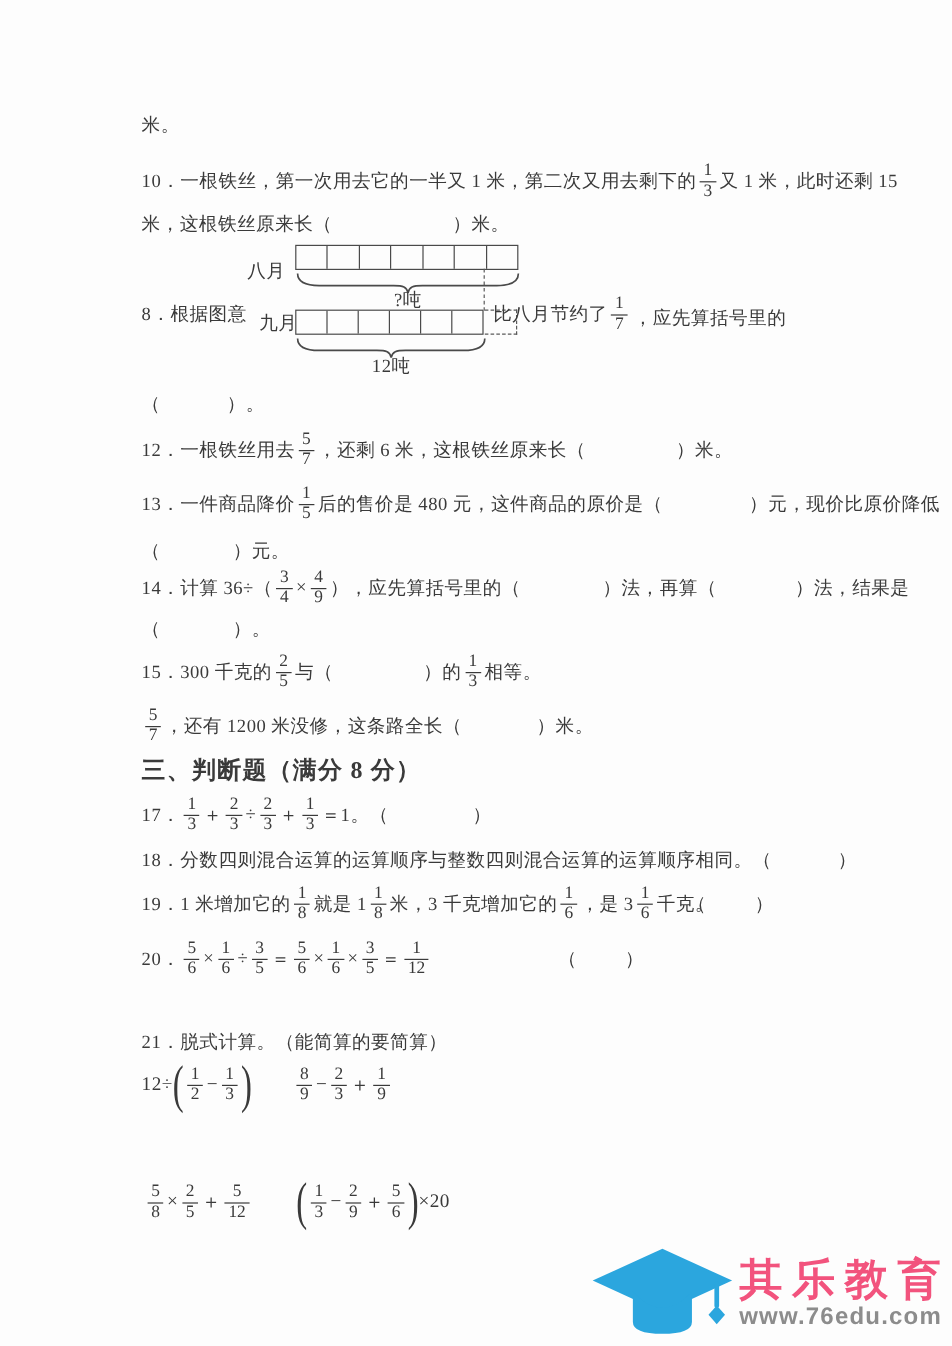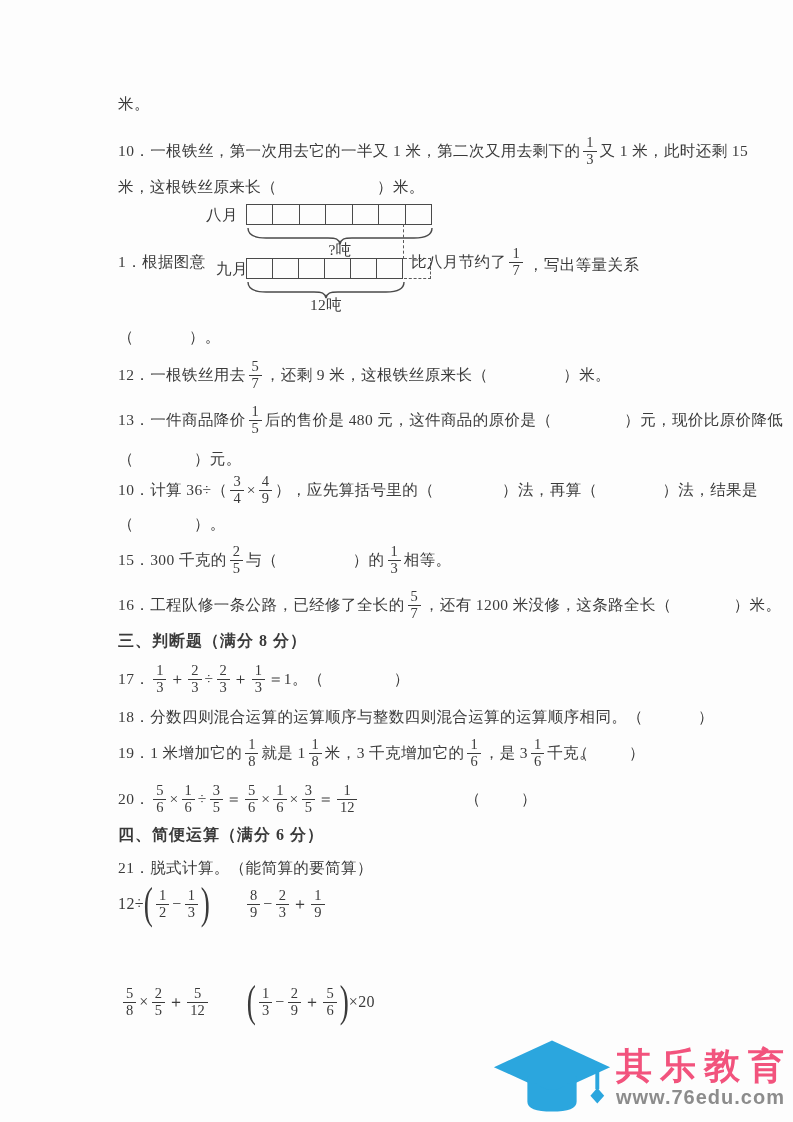--- a/index.html
+++ b/index.html
@@ -8,21 +8,21 @@
     font-family:"Liberation Serif","DejaVu Serif",serif;
     color:#3a3a3a;
   }
   .page { position:relative; width:793px; height:1122px; overflow:hidden; background:#fdfdfd; }
   .line {
     position:absolute; left:118px; display:flex; align-items:center;
     font-size:15.5px; letter-spacing:0.4px; white-space:pre; height:20px;
   }
   .tall  { height:44px; }
   .tall52{ height:52px; font-size:16px; }
-  .sec   { font-weight:bold; font-size:16px; letter-spacing:1px; }
+  .sec   { font-weight:bold; font-size:20px; letter-spacing:1px; }
   .frac  { display:inline-flex; flex-direction:column; align-items:center;
            font-size:14.5px; line-height:1.1; margin:0 3px; letter-spacing:0; }
   .frac .fd { border-top:1px solid #3a3a3a; padding:0 3px; }
   .frac .fn { padding:0 3px; }
   .bigp  { font-size:44px; font-weight:400; line-height:0.9;
            transform:scaleX(0.62); margin:0 -3px; }
   .sp    { display:inline-block; }
   
   .bar   { position:absolute; display:flex; border:1.5px solid #4a4a4a; height:19px; background:#fdfdfd; }
   .bar .cell { flex:1; border-right:1.5px solid #4a4a4a; }
@@ -42,23 +42,23 @@
 <body>
 
 <div class="page">
 
   <div class="line" style="top:94px">米。</div>
 
   <div class="line tall" style="top:129px"><span>10．一根铁丝，第一次用去它的一半又 1 米，第二次又用去剩下的</span><span class="frac"><span class="fn">1</span><span class="fd">3</span></span><span>又 1 米，此时还剩 15</span></div>
   <div class="line" style="top:177px"><span>米，这根铁丝原来长（</span><span class="sp" style="width: 100px;"></span><span>）米。</span></div>
 
   <div>
-    <div class="line" style="left:118px;top:252px">1．根据图意</div>
+    <div class="line" style="left:118px;top:252px">8．根据图意</div>
 
-    <div class="line" style="left:206px;top:205px">八月</div>
+    <div class="line" style="left:206px;top:216px">八月</div>
     <div class="bar" style="left:246px;top:204px;width:184px">
         <div class="cell"></div>
         <div class="cell"></div>
         <div class="cell"></div>
         <div class="cell"></div>
         <div class="cell"></div>
         <div class="cell"></div>
         <div class="cell"></div>
       </div>
     <svg class="brace" style="left:246px;top:227px" width="188" height="18" viewBox="0 0 188 18">
@@ -77,47 +77,46 @@
         <div class="cell"></div>
         <div class="cell"></div>
       </div>
     <div class="dashedcell" style="left:404px;top:258px;width:26px"></div>
     <svg class="brace" style="left:246px;top:281px" width="160" height="18" viewBox="0 0 160 18">
       <path d="M2,1 C2,9 10,11 20,11 L68,11 C76,11 79,12 80,17 C81,12 84,11 92,11 L140,11 C150,11 158,9 158,1" fill="none" stroke="#4a4a4a" stroke-width="1.4"></path>
     </svg>
     <div class="line ctr" style="left:246px;top:295px;width:160px">12吨</div>
 
     <div class="line tall" style="left:411px;top:240px"><span>比八月节约了</span><span class="frac"><span class="fn">1</span><span class="fd">7</span></span></div>
-    <div class="line" style="left:528px;top:255px">，写出等量关系</div>
+    <div class="line" style="left:528px;top:255px">，应先算括号里的</div>
   </div>
 
   <div class="line" style="top:327px"><span>（</span><span class="sp" style="width: 55px;"></span><span>）。</span></div>
 
-  <div class="line tall" style="top:353px"><span>12．一根铁丝用去</span><span class="frac"><span class="fn">5</span><span class="fd">7</span></span><span>，还剩 9 米，这根铁丝原来长（</span><span class="sp" style="width: 75px;"></span><span>）米。</span></div>
+  <div class="line tall" style="top:353px"><span>12．一根铁丝用去</span><span class="frac"><span class="fn">5</span><span class="fd">7</span></span><span>，还剩 6 米，这根铁丝原来长（</span><span class="sp" style="width: 75px;"></span><span>）米。</span></div>
 
   <div class="line tall" style="top:398px"><span>13．一件商品降价</span><span class="frac"><span class="fn">1</span><span class="fd">5</span></span><span>后的售价是 480 元，这件商品的原价是（</span><span class="sp" style="width: 72px;"></span><span>）元，现价比原价降低</span></div>
   <div class="line" style="top:449px"><span>（</span><span class="sp" style="width: 60px;"></span><span>）元。</span></div>
 
-  <div class="line tall" style="top:468px"><span>10．计算 36÷（</span><span class="frac"><span class="fn">3</span><span class="fd">4</span></span><span>×</span><span class="frac"><span class="fn">4</span><span class="fd">9</span></span><span>），应先算括号里的（</span><span class="sp" style="width: 68px;"></span><span>）法，再算（</span><span class="sp" style="width: 65px;"></span><span>）法，结果是</span></div>
+  <div class="line tall" style="top:468px"><span>14．计算 36÷（</span><span class="frac"><span class="fn">3</span><span class="fd">4</span></span><span>×</span><span class="frac"><span class="fn">4</span><span class="fd">9</span></span><span>），应先算括号里的（</span><span class="sp" style="width: 68px;"></span><span>）法，再算（</span><span class="sp" style="width: 65px;"></span><span>）法，结果是</span></div>
   <div class="line" style="top:514px"><span>（</span><span class="sp" style="width: 60px;"></span><span>）。</span></div>
 
   <div class="line tall" style="top:538px"><span>15．300 千克的</span><span class="frac"><span class="fn">2</span><span class="fd">5</span></span><span>与（</span><span class="sp" style="width: 75px;"></span><span>）的</span><span class="frac"><span class="fn">1</span><span class="fd">3</span></span><span>相等。</span></div>
 
-  <div class="line tall" style="top:583px"><span>16．工程队修一条公路，已经修了全长的</span><span class="frac"><span class="fn">5</span><span class="fd">7</span></span><span>，还有 1200 米没修，这条路全长（</span><span class="sp" style="width: 62px;"></span><span>）米。</span></div>
+  <div class="line tall" style="top:583px"><span class="frac"><span class="fn">5</span><span class="fd">7</span></span><span>，还有 1200 米没修，这条路全长（</span><span class="sp" style="width: 62px;"></span><span>）米。</span></div>
 
   <div class="line sec" style="top:631px">三、判断题（满分 8 分）</div>
 
   <div class="line tall" style="top:657px"><span>17．</span><span class="frac"><span class="fn">1</span><span class="fd">3</span></span><span>＋</span><span class="frac"><span class="fn">2</span><span class="fd">3</span></span><span>÷</span><span class="frac"><span class="fn">2</span><span class="fd">3</span></span><span>＋</span><span class="frac"><span class="fn">1</span><span class="fd">3</span></span><span>＝1。（</span><span class="sp" style="width: 70px;"></span><span>）</span></div>
   <div class="line" style="top:707px"><span>18．分数四则混合运算的运算顺序与整数四则混合运算的运算顺序相同。（</span><span class="sp" style="width: 55px;"></span><span>）</span></div>
   <div class="line tall" style="top:731px"><span>19．1 米增加它的</span><span class="frac"><span class="fn">1</span><span class="fd">8</span></span><span>就是 1</span><span class="frac"><span class="fn">1</span><span class="fd">8</span></span><span>米，3 千克增加它的</span><span class="frac"><span class="fn">1</span><span class="fd">6</span></span><span>，是 3</span><span class="frac"><span class="fn">1</span><span class="fd">6</span></span><span>千克。</span></div>
   <div class="line tall" style="top:731px;left:573px"><span>（</span><span class="sp" style="width: 40px;"></span><span>）</span></div>
   <div class="line tall" style="top:777px"><span>20．</span><span class="frac"><span class="fn">5</span><span class="fd">6</span></span><span>×</span><span class="frac"><span class="fn">1</span><span class="fd">6</span></span><span>÷</span><span class="frac"><span class="fn">3</span><span class="fd">5</span></span><span>＝</span><span class="frac"><span class="fn">5</span><span class="fd">6</span></span><span>×</span><span class="frac"><span class="fn">1</span><span class="fd">6</span></span><span>×</span><span class="frac"><span class="fn">3</span><span class="fd">5</span></span><span>＝</span><span class="frac"><span class="fn">1</span><span class="fd">12</span></span></div>
   <div class="line tall" style="top:777px;left:465px"><span>（</span><span class="sp" style="width: 40px;"></span><span>）</span></div>
 
-  <div class="line sec" style="top:825px">四、简便运算（满分 6 分）</div>
   <div class="line" style="top:858px">21．脱式计算。（能简算的要简算）</div>
 
   <div class="line tall52" style="top:878px"><span>12÷</span><span class="bigp">(</span><span class="frac"><span class="fn">1</span><span class="fd">2</span></span><span>−</span><span class="frac"><span class="fn">1</span><span class="fd">3</span></span><span class="bigp">)</span></div>
   <div class="line tall52" style="top:878px;left:244px"><span class="frac"><span class="fn">8</span><span class="fd">9</span></span><span>−</span><span class="frac"><span class="fn">2</span><span class="fd">3</span></span><span>＋</span><span class="frac"><span class="fn">1</span><span class="fd">9</span></span></div>
   <div class="line tall52" style="top:976px;left:120px"><span class="frac"><span class="fn">5</span><span class="fd">8</span></span><span>×</span><span class="frac"><span class="fn">2</span><span class="fd">5</span></span><span>＋</span><span class="frac"><span class="fn">5</span><span class="fd">12</span></span></div>
   <div class="line tall52" style="top:976px;left:247px"><span class="bigp">(</span><span class="frac"><span class="fn">1</span><span class="fd">3</span></span><span>−</span><span class="frac"><span class="fn">2</span><span class="fd">9</span></span><span>＋</span><span class="frac"><span class="fn">5</span><span class="fd">6</span></span><span class="bigp">)</span><span>×20</span></div>
 
   <div class="logo" style="left:488px;top:1038px">
     <svg width="128" height="80" viewBox="0 0 130 80">
       <g class="cap-fill">

